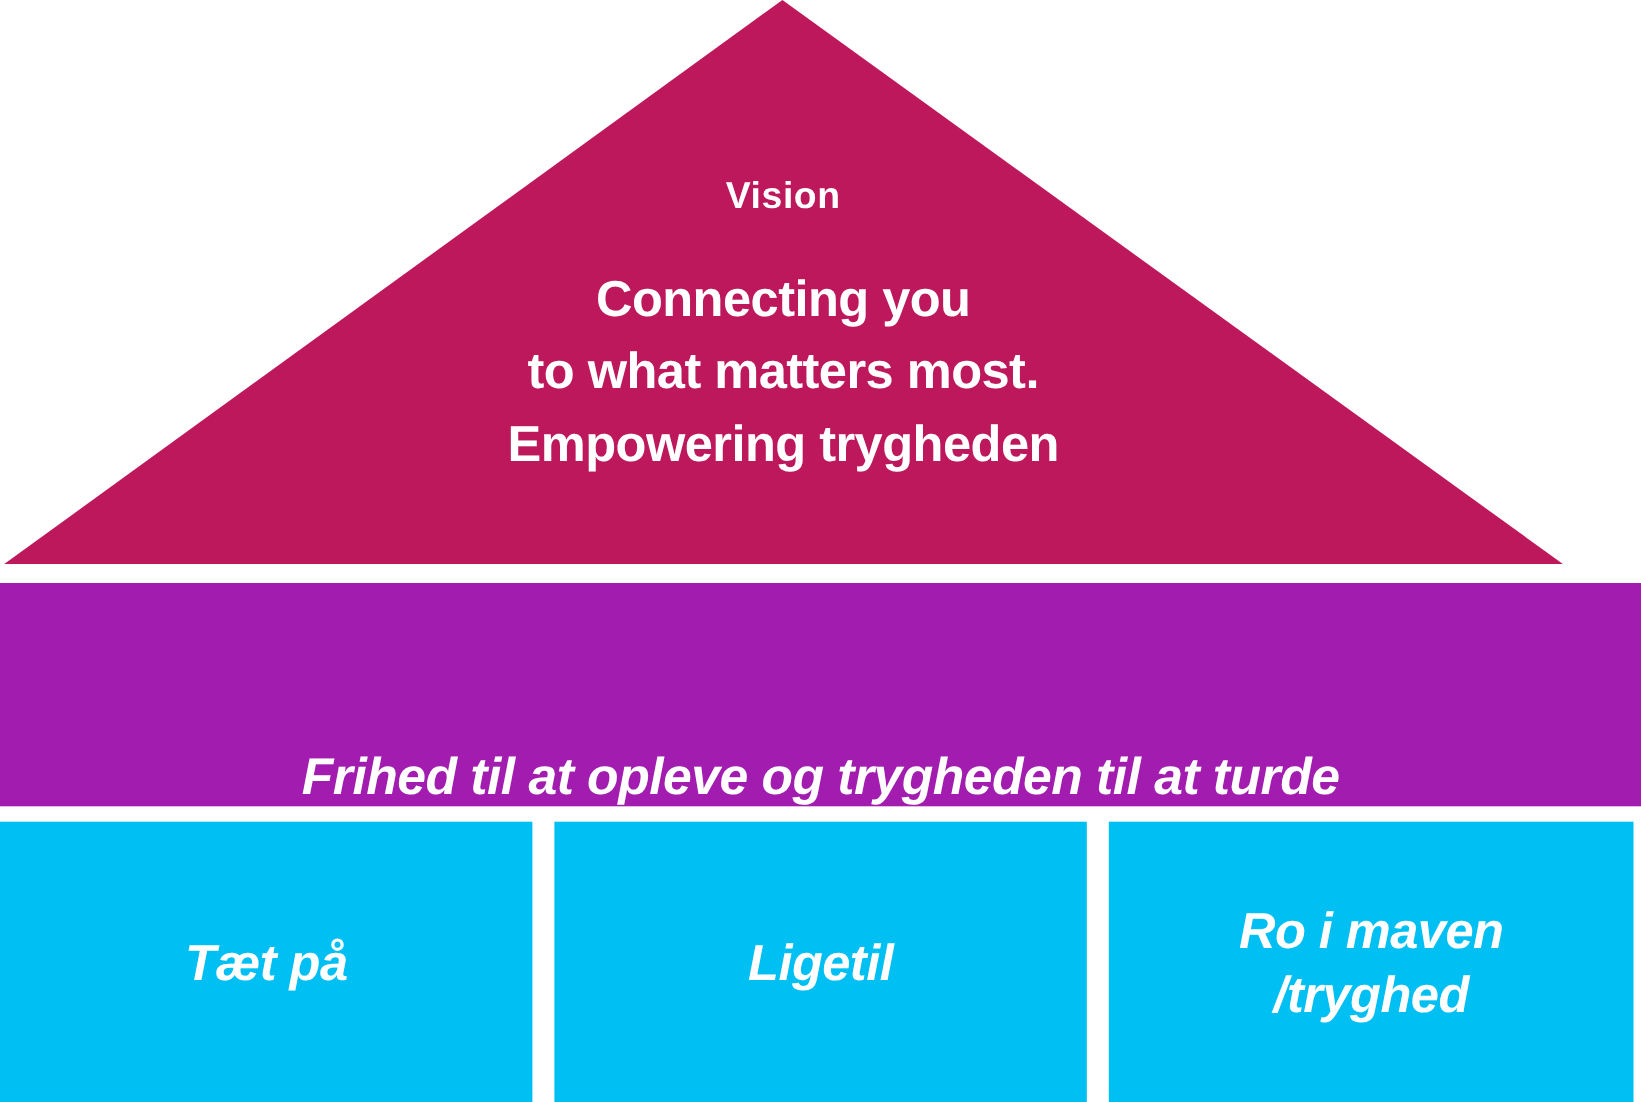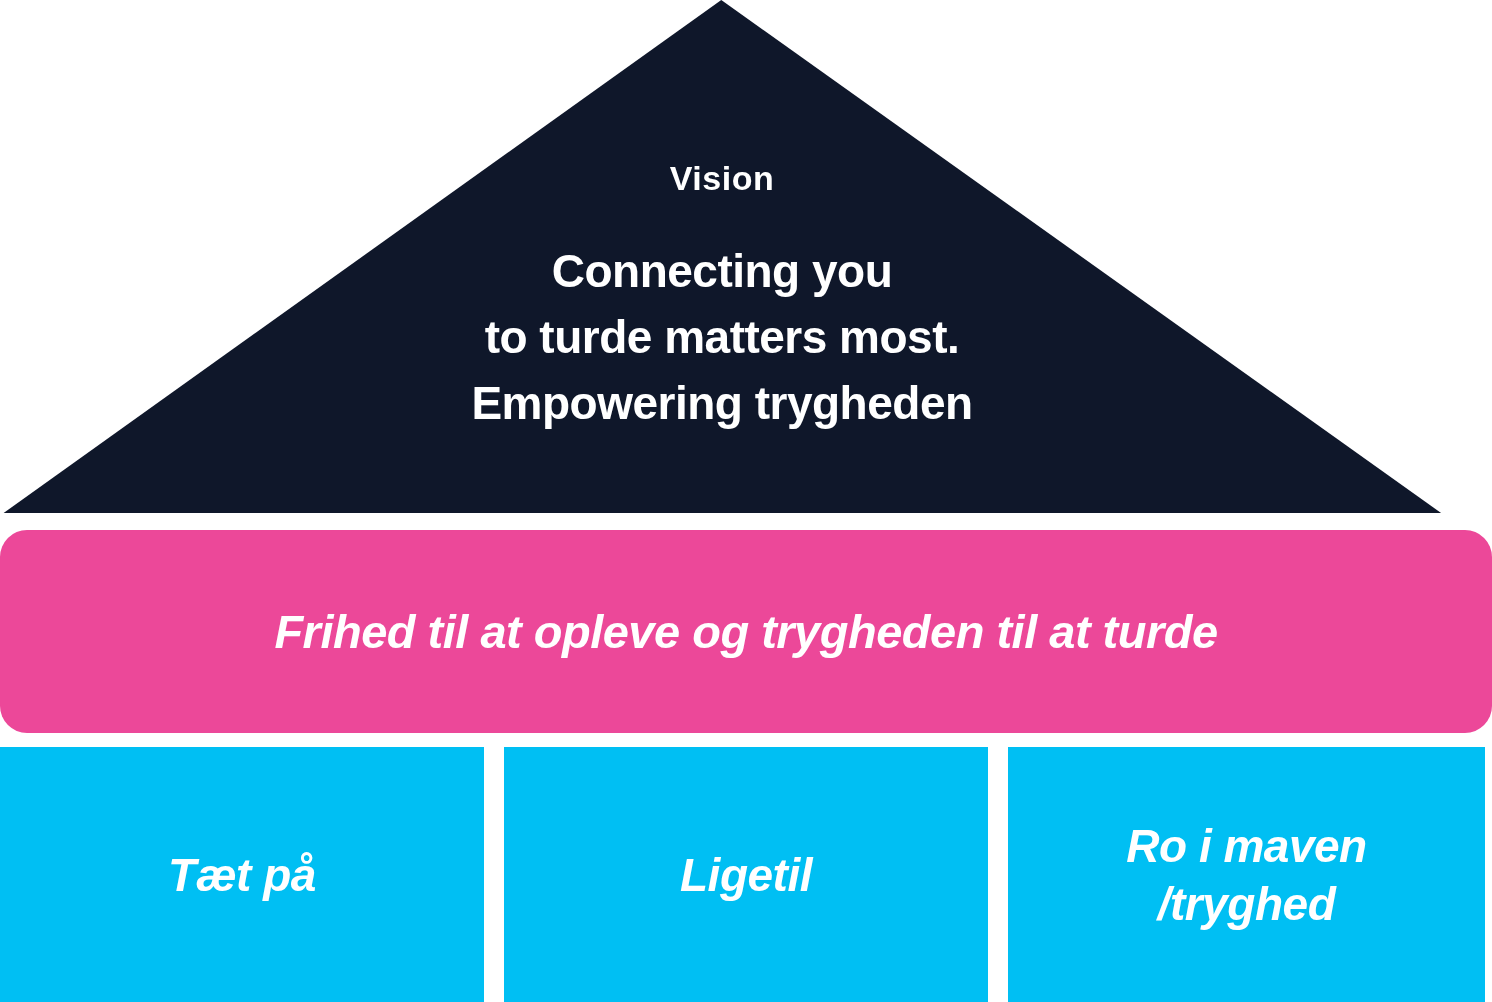--- a/index.html
+++ b/index.html
@@ -16,23 +16,22 @@
     font-family: "Liberation Sans", sans-serif;
   }
 
   
   .triangle {
     position: absolute;
     left: 0;
     top: 0;
     width: 1424px;
     height: 513px;
-    background: #0f172a;
+    background: #be185d;
     clip-path: polygon(49.95% 0%, 99.8% 100%, 0.25% 100%);
-    padding-left: 20px;
   }
   .vision-label {
     position: absolute;
     top: 160px;
     left: 0;
     width: 100%;
     text-align: center;
     color: #ffffff;
     font-size: 34px;
     font-weight: bold;
@@ -55,25 +54,24 @@
     line-height: 66px;
   }
 
   
   .promise-bar {
     position: absolute;
     left: 0;
     top: 530px;
     width: 1492px;
     height: 203px;
-    background: #ec4899;
+    background: #a21caf;
     display: flex;
-    align-items: center;
+    align-items: flex-end;
     justify-content: center;
-    border-radius: 27px;
   }
   .promise-bar .bar-text {
     color: #ffffff;
     font-size: 47px;
     font-weight: bold;
     font-style: italic;
     letter-spacing: -0.5px;
     text-align: center;
   }
 
@@ -104,21 +102,21 @@
 </style>
 </head>
 <body>
 
 <div class="canvas">
 
   <div class="triangle">
     <div class="vision-label">Vision</div>
     <div class="vision-statement">
       <span class="line">Connecting you</span>
-      <span class="line">to turde matters most.</span>
+      <span class="line">to what matters most.</span>
       <span class="line">Empowering trygheden</span>
     </div>
   </div>
 
   <div class="promise-bar">
     <span class="bar-text">Frihed til at opleve og trygheden til at turde</span>
   </div>
 
   <div class="value-box box-1">
     <span class="line">Tæt på</span>

